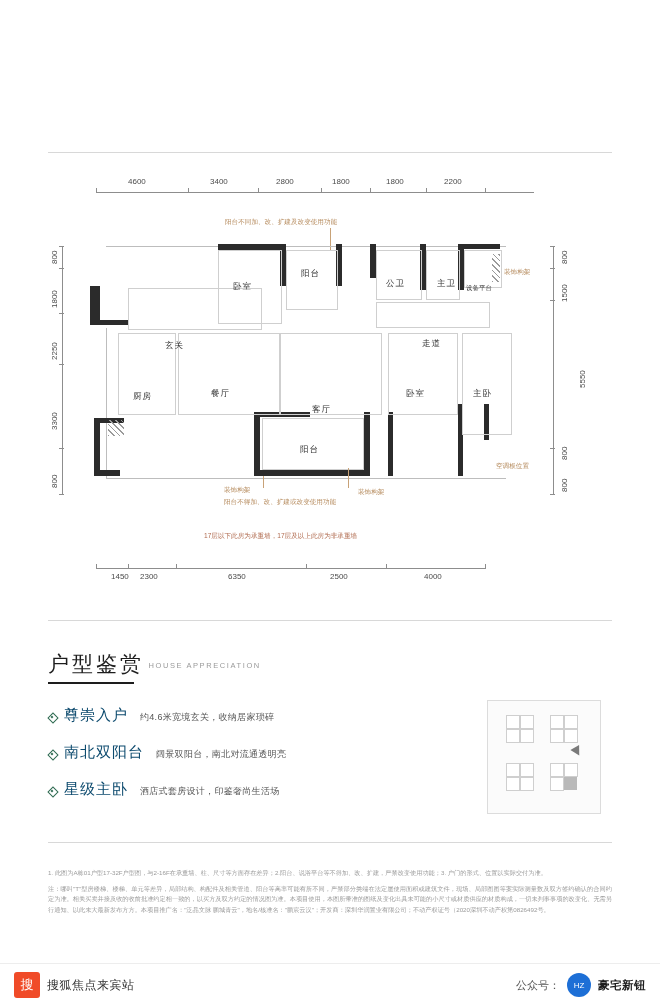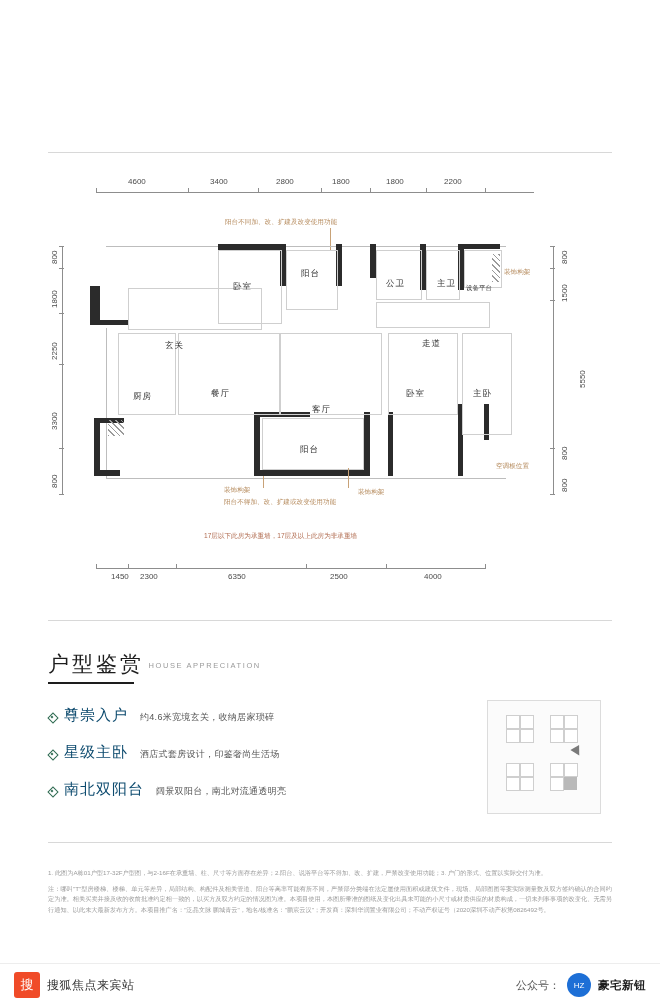--- a/index.html
+++ b/index.html
@@ -306,27 +306,27 @@
   <div class="appr-underline"></div>
 
   <div class="features">
     <div class="feat">
       <span class="feat-dia"></span>
       <span class="feat-title">尊崇入户</span>
       <span class="feat-desc">约4.6米宽境玄关，收纳居家琐碎</span>
     </div>
     <div class="feat">
       <span class="feat-dia"></span>
+      <span class="feat-title">南北双阳台</span>
+      <span class="feat-desc">阔景双阳台，南北对流通透明亮</span>
+    </div>
+    <div class="feat">
+      <span class="feat-dia"></span>
       <span class="feat-title">星级主卧</span>
       <span class="feat-desc">酒店式套房设计，印鉴奢尚生活场</span>
-    </div>
-    <div class="feat">
-      <span class="feat-dia"></span>
-      <span class="feat-title">南北双阳台</span>
-      <span class="feat-desc">阔景双阳台，南北对流通透明亮</span>
     </div>
   </div>
 
   <div class="keyplan">
     <div class="kp-unit" style="left:18px;top:14px;">
       <span style="left:0;top:0;"></span>
         <span style="left:14px;top:0;"></span>
       <span style="left:0;top:14px;"></span>
         <span style="left:14px;top:14px;"></span>
     </div>

